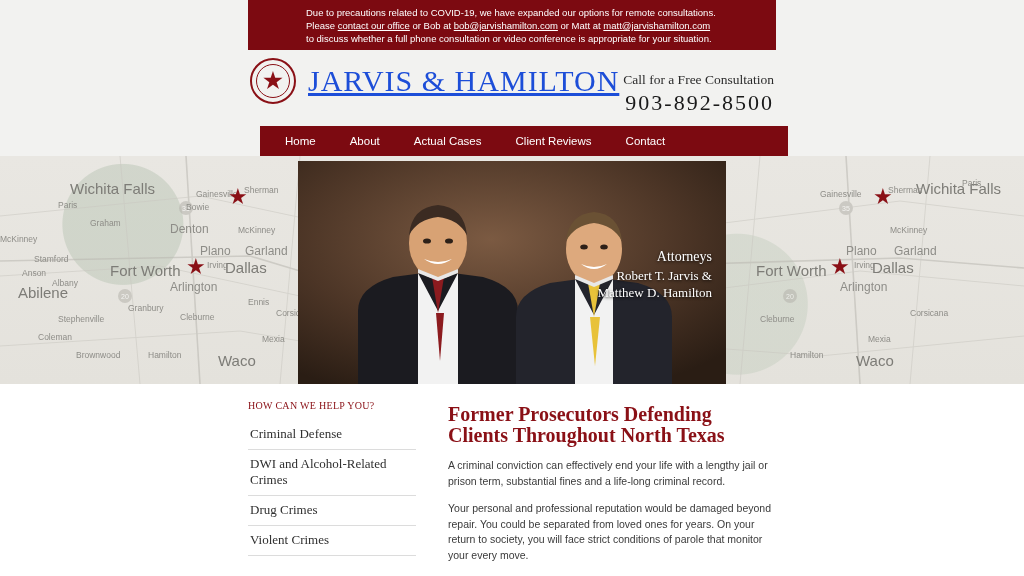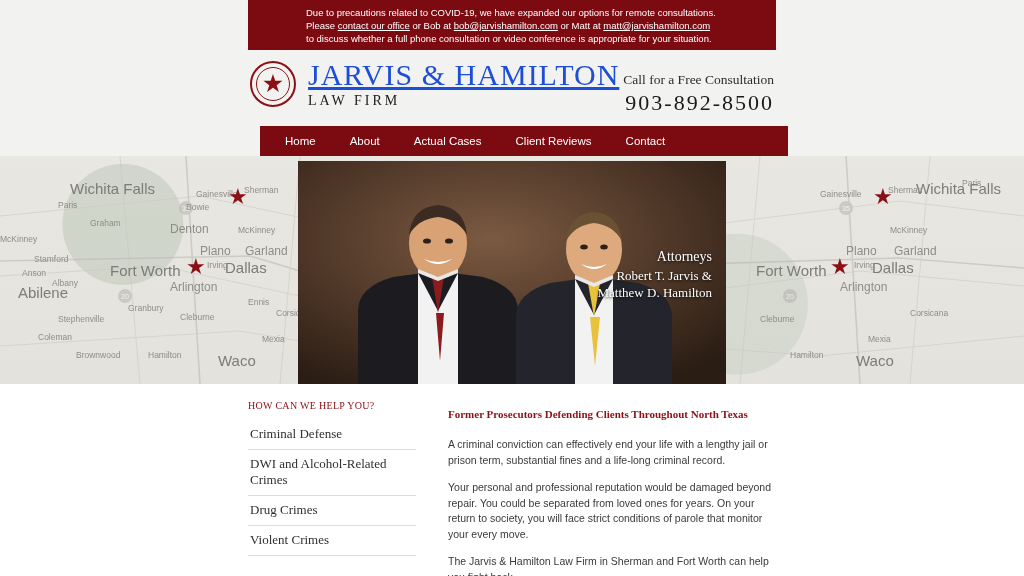--- a/index.html
+++ b/index.html
@@ -229,21 +229,21 @@
   }
   .col-right {
     position: absolute;
     left: 448px;
     top: 20px;
     width: 326px;
   }
   .main-heading {
     font-family: "Liberation Serif", serif;
     color: #8a1016;
-    font-size: 11px;
+    font-size: 20px;
     line-height: 21px;
     margin: 0 0 12px 0;
     font-weight: bold;
   }
   .para {
     font-family: "Liberation Sans", sans-serif;
     font-size: 10.5px;
     line-height: 15.5px;
     color: #3a3a3a;
     margin: 0 0 12px 0;
@@ -263,21 +263,20 @@
   </div>
 
   <div class="header">
     <div class="logo-block">
       <div class="star-badge">
         <div class="inner-ring"></div>
         <div class="star">★</div>
       </div>
       <div>
         <div class="firm-name">JARVIS &amp; HAMILTON</div>
-        <div class="firm-sub">LAW FIRM</div>
       </div>
     </div>
     <div class="call-block">
       <div class="call-label">Call for a Free Consultation</div>
       <div class="call-number">903-892-8500</div>
     </div>
   </div>
 
   <div class="navbar">
     <div class="nav-item">Home</div>

